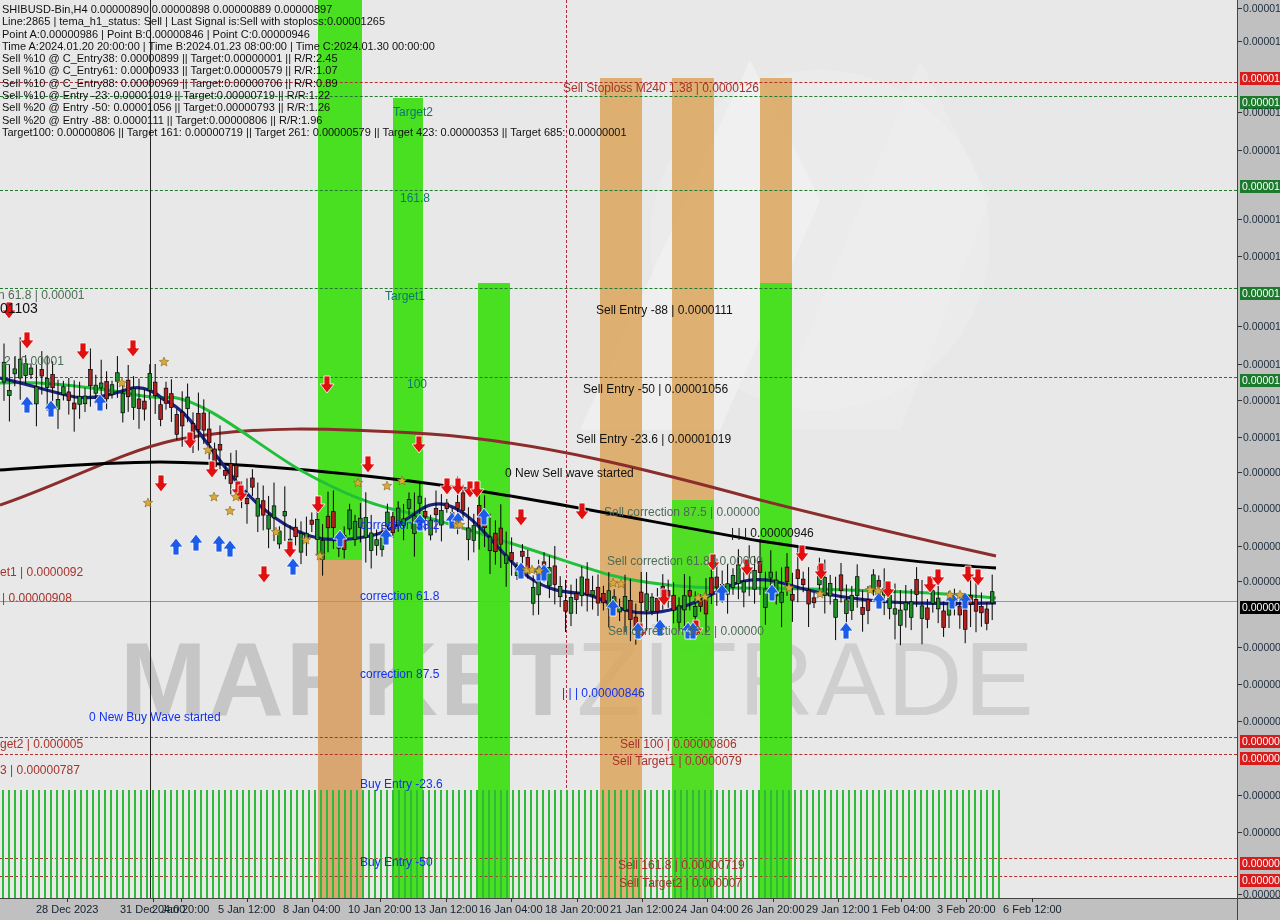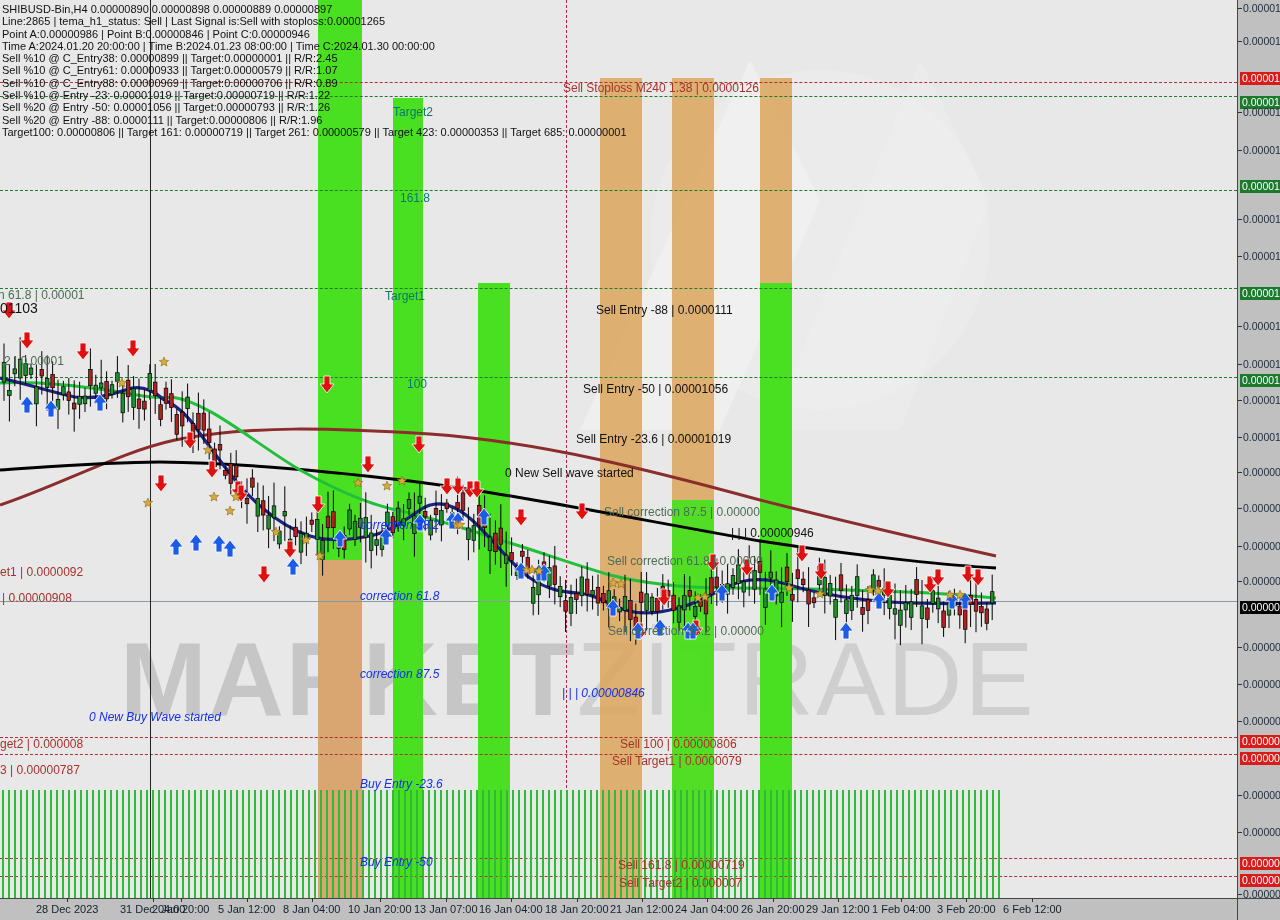--- a/index.html
+++ b/index.html
@@ -54,21 +54,21 @@
   .hline.green { border-top: 1px dashed #1f7a2e; }
   .hline.grey  { border-top: 1px solid #8f9aa8; }
 
   
   .vline { position: absolute; top: 0; bottom: 0; width: 0; border-left: 1px dashed #b3283c; }
   .vline.black { border-left: 1px solid #222; }
 
   
   .lbl { position: absolute; font-size: 12px; white-space: nowrap; }
   .lbl.red   { color: #a8312b; }
-  .lbl.blue  { color: #1330f0; font-style: italic; }
+  .lbl.blue  { color: #1330f0; }
   .lbl.dark  { color: #111; }
   .lbl.grn   { color: #0f766e; }
   .lbl.grnd  { color: #4d6b55; }
 
   
   #hdr {
     position: absolute; left: 2px; top: 3px;
     font-size: 11px; color: #101010; line-height: 12.3px;
     white-space: nowrap;
   }
@@ -838,21 +838,21 @@
           <div class="lbl blue" style="left: 360px; top: 777px;">Buy Entry -23.6</div>
           <div class="lbl blue" style="left: 360px; top: 855px;">Buy Entry -50</div>
           <div class="lbl blue" style="left: 89px; top: 710px;">0 New Buy Wave started</div>
         </div>
       <div id="leftlabels-host">
           <div class="lbl grnd" style="left: -2px; top: 288px;">n 61.8 | 0.00001</div>
           <div class="lbl dark" style="left: 0px; top: 300px; font-size: 14px;">01103</div>
           <div class="lbl grnd" style="left: -6px; top: 354px;">8.2 | 0.00001</div>
           <div class="lbl red" style="left: 0px; top: 565px;">et1 | 0.0000092</div>
           <div class="lbl red" style="left: 2px; top: 591px;">| 0.00000908</div>
-          <div class="lbl red" style="left: 0px; top: 737px;">get2 | 0.000008</div>
+          <div class="lbl red" style="left: 0px; top: 737px;">get2 | 0.000005</div>
           <div class="lbl red" style="left: 0px; top: 763px;">3 | 0.00000787</div>
         </div>
 
       <div id="hdr">
           <div class="row">SHIBUSD-Bin,H4  0.00000890 0.00000898 0.00000889 0.00000897</div>
           <div class="row">Line:2865 | tema_h1_status: Sell | Last Signal is:Sell with stoploss:0.00001265</div>
           <div class="row">Point A:0.00000986 | Point B:0.00000846 | Point C:0.00000946</div>
           <div class="row">Time A:2024.01.20 20:00:00 | Time B:2024.01.23 08:00:00 | Time C:2024.01.30 00:00:00</div>
           <div class="row">Sell %10 @ C_Entry38: 0.00000899 || Target:0.00000001 || R/R:2.45</div>
           <div class="row">Sell %10 @ C_Entry61: 0.00000933 || Target:0.00000579 || R/R:1.07</div>
@@ -899,21 +899,21 @@
       <div class="tick" style="top: 888px;">0.00000</div>
     </div>
 
   <div id="timeaxis">
       <div class="tlbl" style="left: 36px;">28 Dec 2023</div>
       <div class="tlbl" style="left: 120px;">31 Dec 04:00</div>
       <div class="tlbl" style="left: 152px;">2 Jan 20:00</div>
       <div class="tlbl" style="left: 218px;">5 Jan 12:00</div>
       <div class="tlbl" style="left: 283px;">8 Jan 04:00</div>
       <div class="tlbl" style="left: 348px;">10 Jan 20:00</div>
-      <div class="tlbl" style="left: 414px;">13 Jan 07:00</div>
+      <div class="tlbl" style="left: 414px;">13 Jan 12:00</div>
       <div class="tlbl" style="left: 479px;">16 Jan 04:00</div>
       <div class="tlbl" style="left: 545px;">18 Jan 20:00</div>
       <div class="tlbl" style="left: 610px;">21 Jan 12:00</div>
       <div class="tlbl" style="left: 675px;">24 Jan 04:00</div>
       <div class="tlbl" style="left: 741px;">26 Jan 20:00</div>
       <div class="tlbl" style="left: 806px;">29 Jan 12:00</div>
       <div class="tlbl" style="left: 872px;">1 Feb 04:00</div>
       <div class="tlbl" style="left: 937px;">3 Feb 20:00</div>
       <div class="tlbl" style="left: 1003px;">6 Feb 12:00</div>
     </div>

